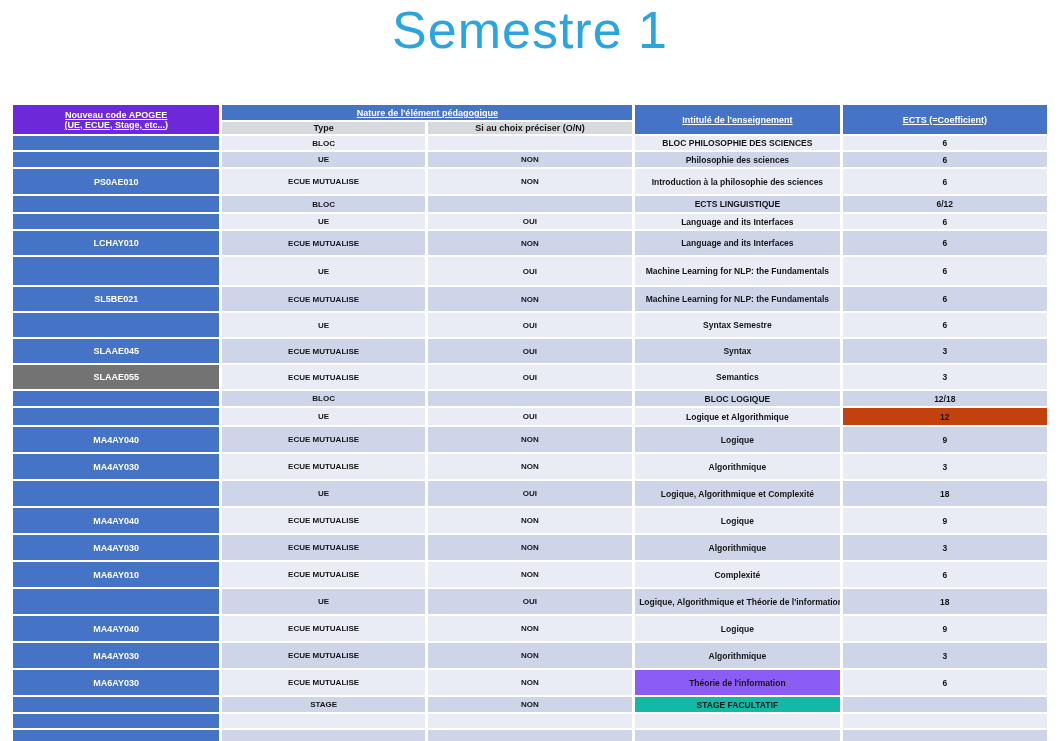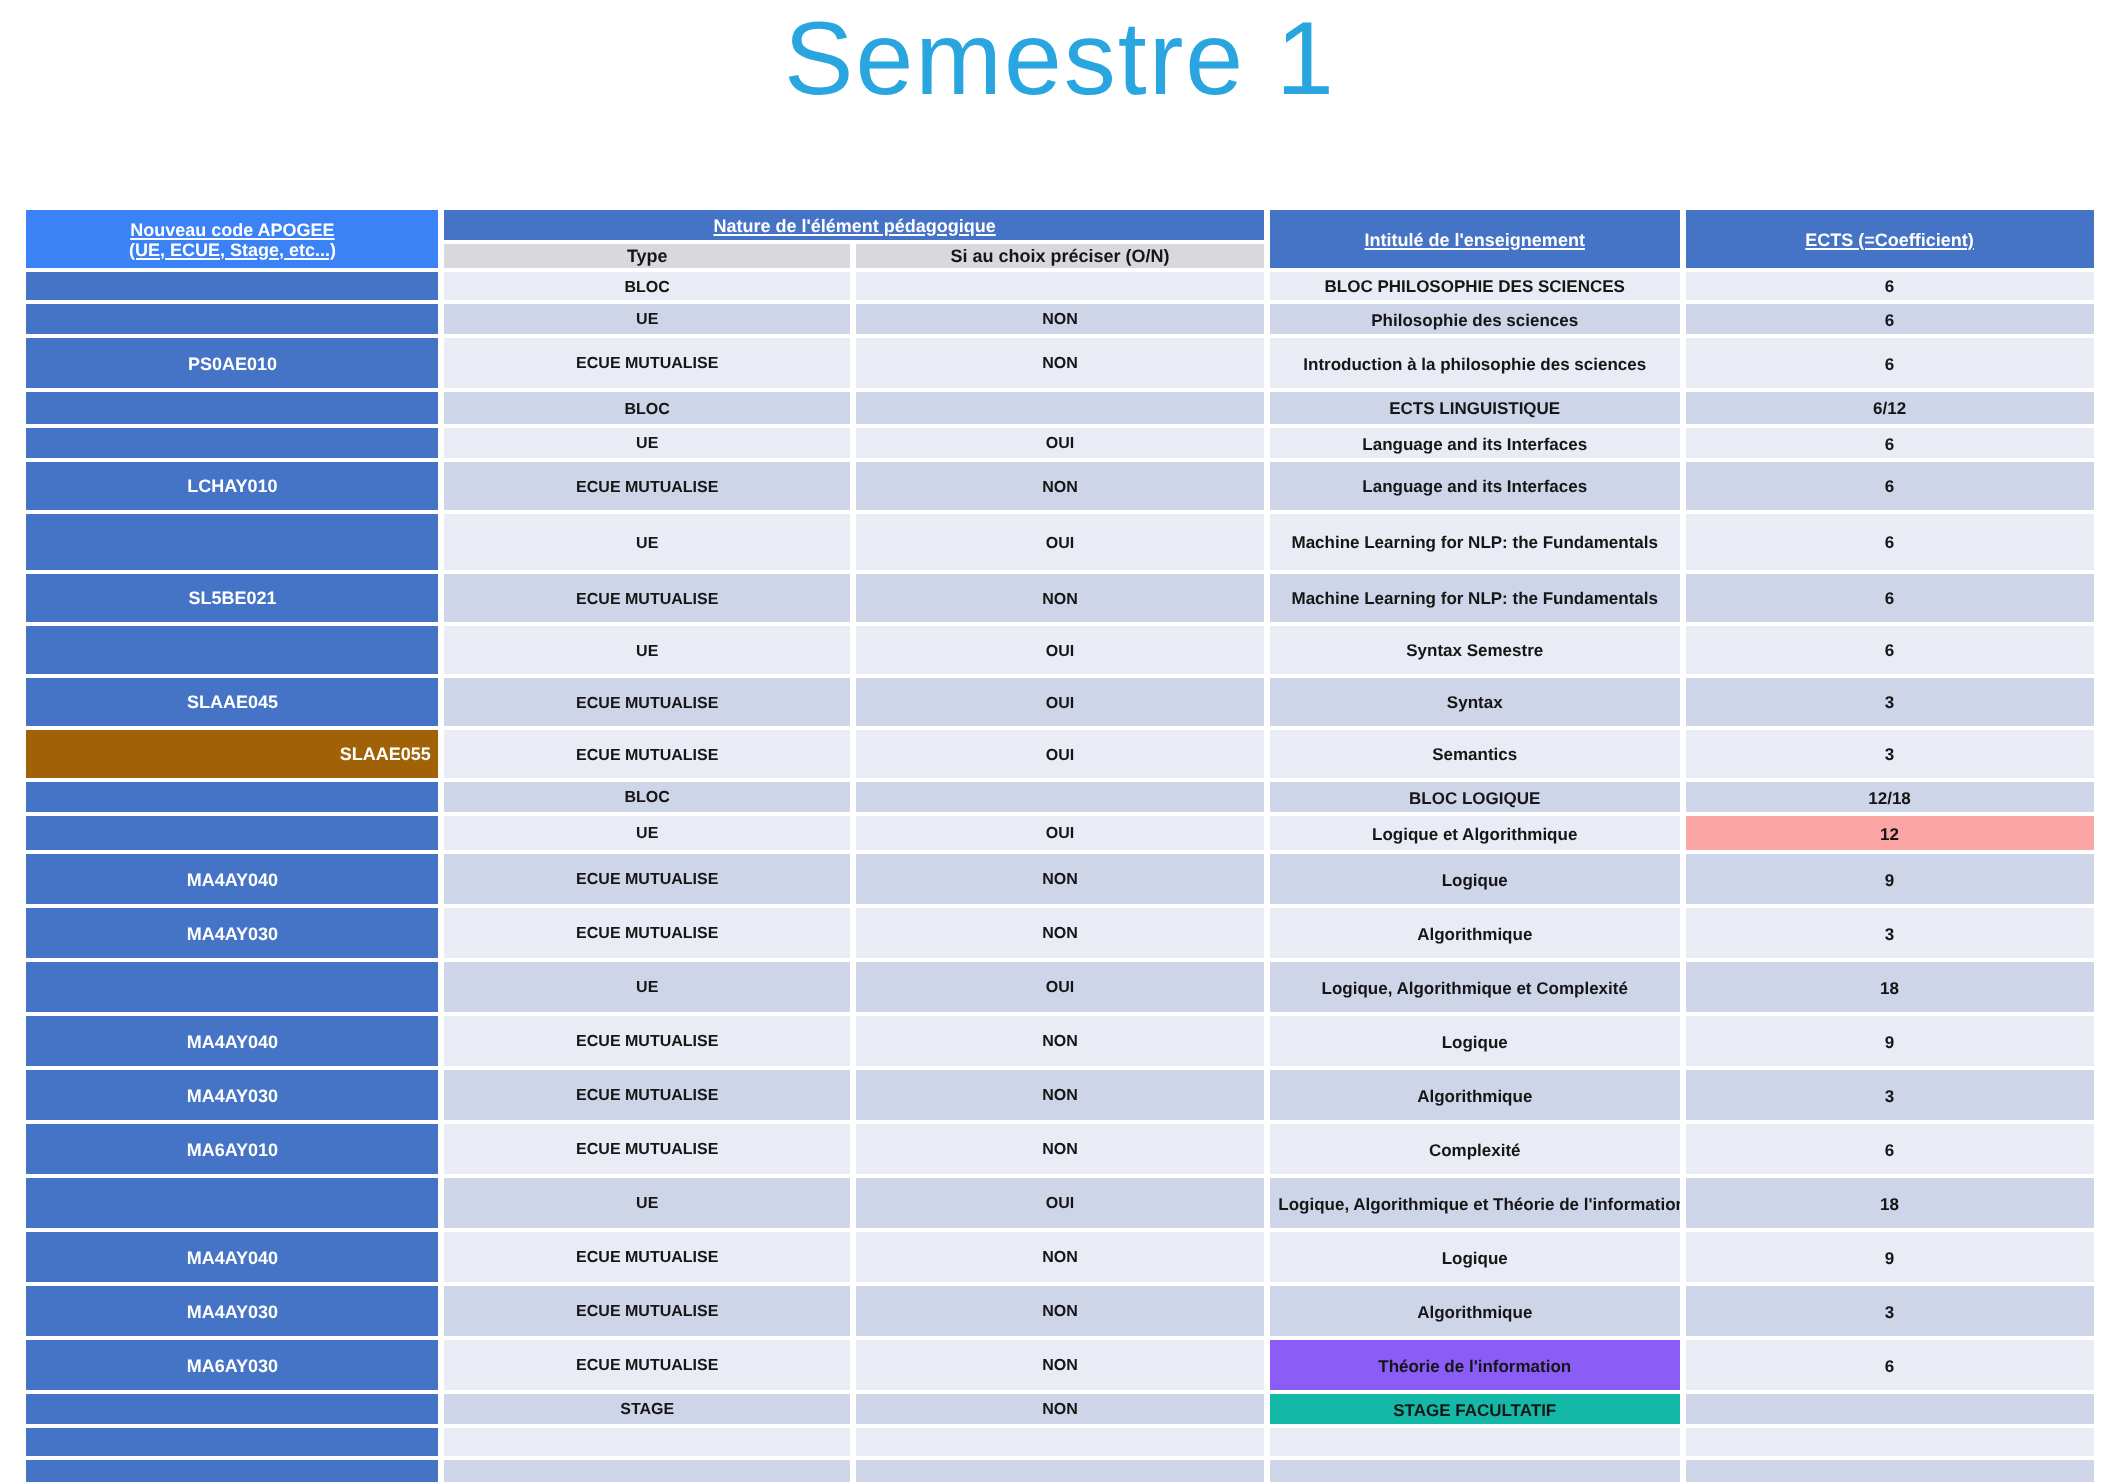--- a/index.html
+++ b/index.html
@@ -79,21 +79,21 @@
 <table class="sched">
   <colgroup>
     <col style="width:20.2%">
       <col style="width:19.8%">
       <col style="width:20.0%">
       <col style="width:20.0%">
       <col style="width:20.0%">
   </colgroup>
   <thead>
     <tr class="h1">
-      <th rowspan="2" class="th-blue" style="background: #3b82f6;">
+      <th rowspan="2" class="th-blue" style="background: #6d28d9;">
         <div>Nouveau code APOGEE</div>
         <div>(UE, ECUE, Stage, etc...)</div>
       </th>
       <th colspan="2" class="th-blue" style="background: rgb(69, 115, 198);">Nature de l'élément pédagogique</th>
       <th rowspan="2" class="th-blue" style="background: rgb(69, 115, 198);">Intitulé de l'enseignement</th>
       <th rowspan="2" class="th-blue" style="background: rgb(69, 115, 198);">ECTS (=Coefficient)</th>
     </tr>
     <tr class="h2">
       <th class="th-gray" style="background: rgb(215, 217, 220);">Type</th>
       <th class="th-gray" style="background: rgb(215, 217, 220);">Si au choix préciser (O/N)</th>
@@ -164,39 +164,39 @@
     <td class="ects-cell" style="background: rgb(233, 235, 245);">6</td>
   </tr>
       <tr style="height: 24px;">
     <td class="code-cell" style="background: rgb(69, 115, 198);">SLAAE045</td>
     <td class="type-cell" style="background: rgb(207, 213, 232);">ECUE MUTUALISE</td>
     <td class="choix-cell" style="background: rgb(207, 213, 232);">OUI</td>
     <td class="intitule-cell" style="background: rgb(207, 213, 232);">Syntax</td>
     <td class="ects-cell" style="background: rgb(207, 213, 232);">3</td>
   </tr>
       <tr style="height: 24px;">
-    <td class="code-cell" style="background: #a16207; text-align: right;">SLAAE055</td>
+    <td class="code-cell" style="background: #737373;">SLAAE055</td>
     <td class="type-cell" style="background: rgb(233, 235, 245);">ECUE MUTUALISE</td>
     <td class="choix-cell" style="background: rgb(233, 235, 245);">OUI</td>
     <td class="intitule-cell" style="background: rgb(233, 235, 245);">Semantics</td>
     <td class="ects-cell" style="background: rgb(233, 235, 245);">3</td>
   </tr>
       <tr style="height: 15px;">
     <td class="code-cell" style="background: rgb(69, 115, 198);"></td>
     <td class="type-cell" style="background: rgb(207, 213, 232);">BLOC</td>
     <td class="choix-cell" style="background: rgb(207, 213, 232);"></td>
     <td class="intitule-cell" style="background: rgb(207, 213, 232);">BLOC LOGIQUE</td>
     <td class="ects-cell" style="background: rgb(207, 213, 232);">12/18</td>
   </tr>
       <tr style="height: 17px;">
     <td class="code-cell" style="background: rgb(69, 115, 198);"></td>
     <td class="type-cell" style="background: rgb(233, 235, 245);">UE</td>
     <td class="choix-cell" style="background: rgb(233, 235, 245);">OUI</td>
     <td class="intitule-cell" style="background: rgb(233, 235, 245);">Logique et Algorithmique</td>
-    <td class="ects-cell" style="background: #fca5a5; text-align: center;">12</td>
+    <td class="ects-cell" style="background: #c2410c; text-align: center;">12</td>
   </tr>
       <tr style="height: 25px;">
     <td class="code-cell" style="background: rgb(69, 115, 198);">MA4AY040</td>
     <td class="type-cell" style="background: rgb(207, 213, 232);">ECUE MUTUALISE</td>
     <td class="choix-cell" style="background: rgb(207, 213, 232);">NON</td>
     <td class="intitule-cell" style="background: rgb(207, 213, 232);">Logique</td>
     <td class="ects-cell" style="background: rgb(207, 213, 232);">9</td>
   </tr>
       <tr style="height: 25px;">
     <td class="code-cell" style="background: rgb(69, 115, 198);">MA4AY030</td>

